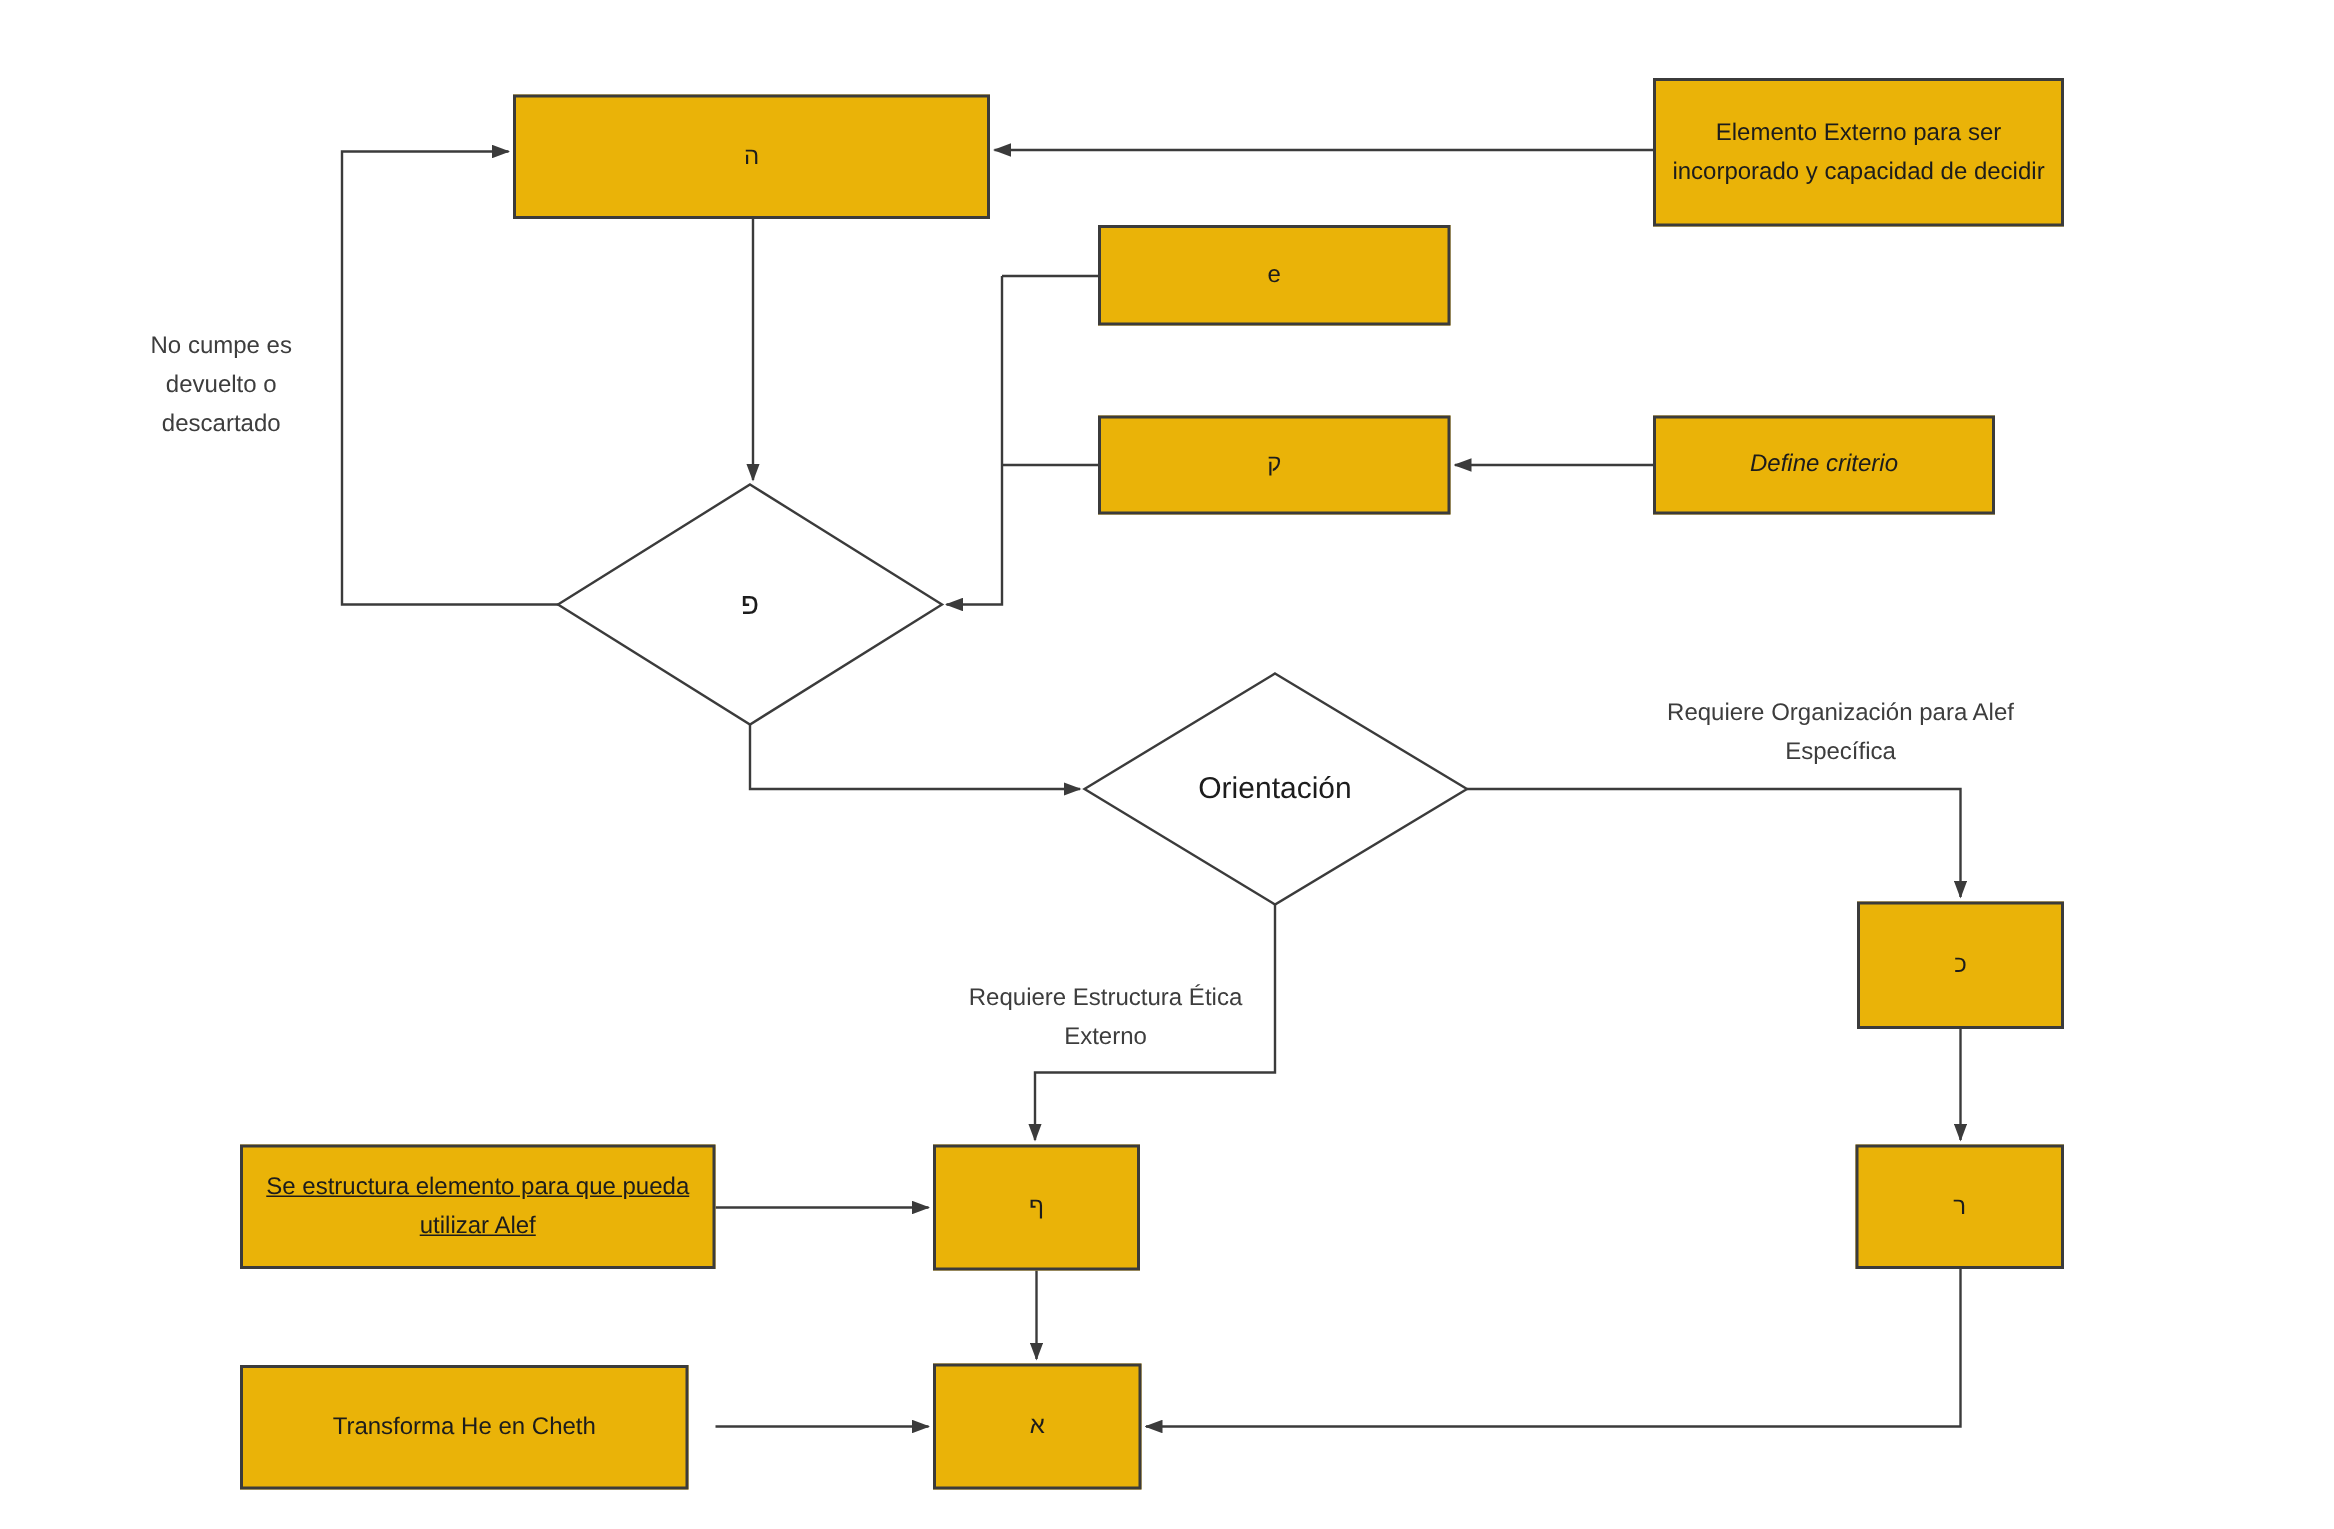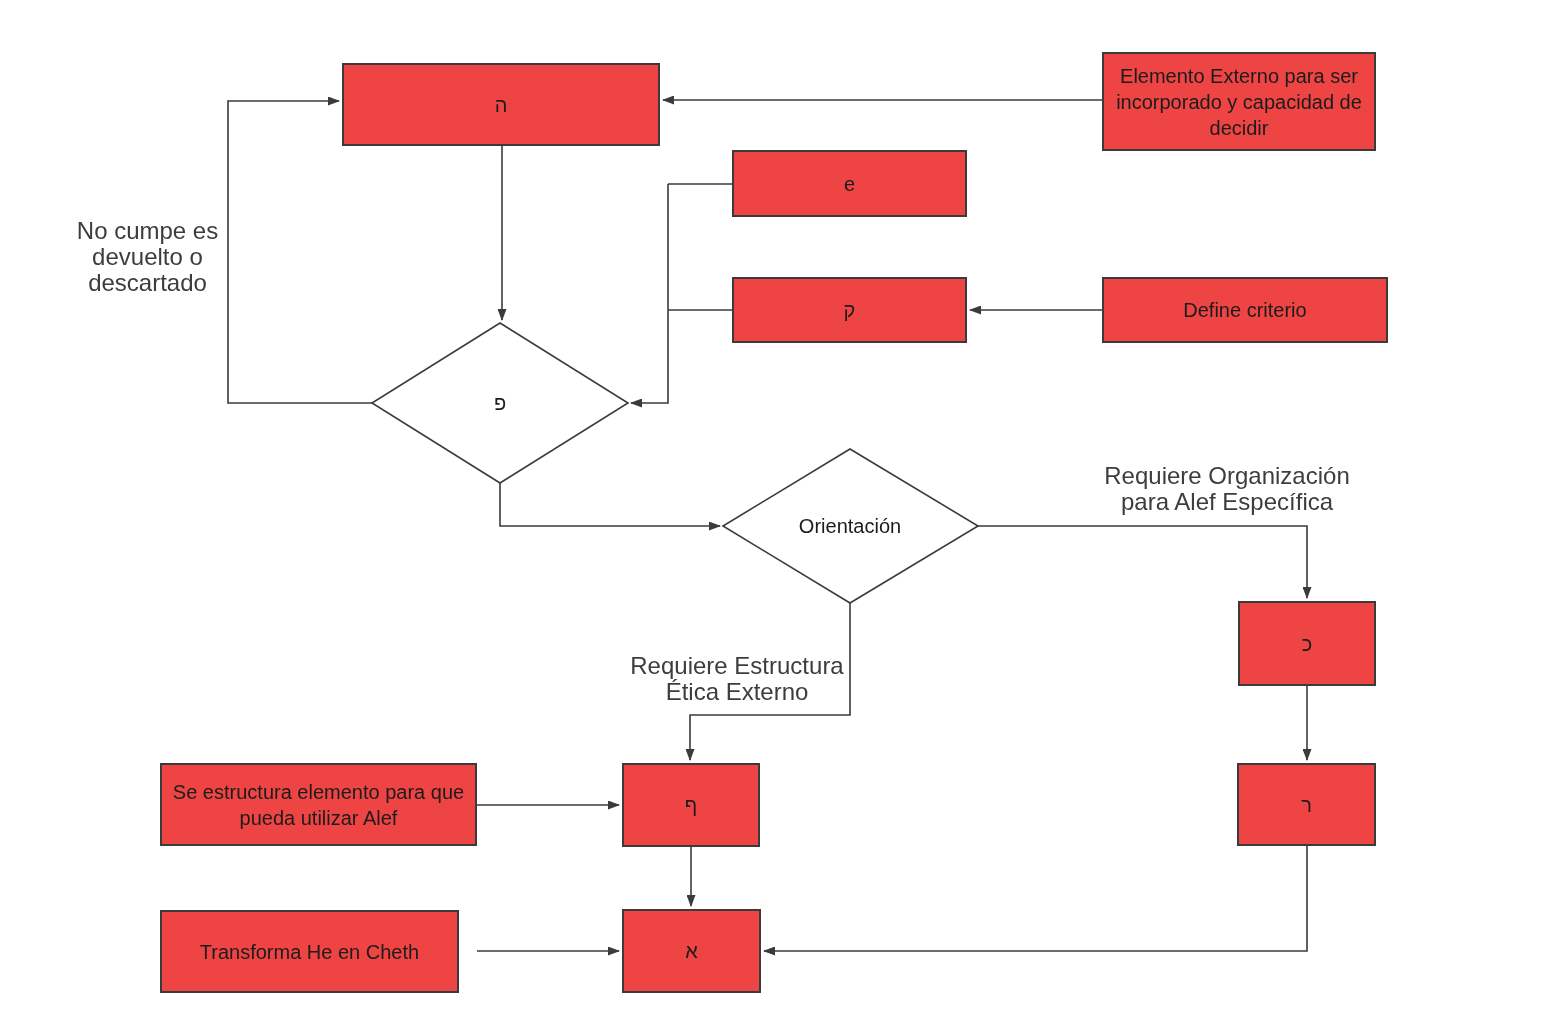--- a/index.html
+++ b/index.html
@@ -2,43 +2,43 @@
 <html><head>
 <meta charset="utf-8">
 <style>
   html,body{margin:0;padding:0;background:#ffffff;}
   #canvas{
     position:relative;width:1556px;height:1019px;background:#ffffff;overflow:hidden;
     font-family:"Liberation Sans","DejaVu Sans",sans-serif;color:#1c1c1c;
   }
   #wires{position:absolute;left:0;top:0;width:1556px;height:1019px;z-index:1;}
   .node{
-    position:absolute;z-index:2;background:#ef4444;border:2px solid #3b3b3b;
+    position:absolute;z-index:2;background:#eab308;border:2px solid #3b3b3b;
     display:flex;align-items:center;justify-content:center;text-align:center;
-    font-size:20px;line-height:26px;color:#1c1c1c;box-sizing:border-box;
+    font-size:16px;line-height:26px;color:#1c1c1c;box-sizing:border-box;
   }
   .node .inner{padding:2px 10px;}
   .dlabel{
     position:absolute;z-index:2;display:flex;align-items:center;justify-content:center;
     text-align:center;font-size:20px;color:#1c1c1c;background:transparent;
   }
   .annot{
-    position:absolute;z-index:2;text-align:center;font-size:24px;line-height:26px;color:#3d3d3d;
+    position:absolute;z-index:2;text-align:center;font-size:16px;line-height:26px;color:#3d3d3d;
   }
   
   #n-he{left:342px;top:63px;width:318px;height:83px;}
   #n-ext{left:1102px;top:52px;width:274px;height:99px;}
   #n-e{left:732px;top:150px;width:235px;height:67px;}
   #n-qoph{left:732px;top:277px;width:235px;height:66px;}
-  #n-define{left:1102px;top:277px;width:286px;height:66px;}
+  #n-define{left:1102px;top:277px;width:228px;height:66px;font-style:italic;}
   #n-kaph{left:1238px;top:601px;width:138px;height:85px;}
   #n-resh{left:1237px;top:763px;width:139px;height:83px;}
   #n-fe{left:622px;top:763px;width:138px;height:84px;}
   #n-alef{left:622px;top:909px;width:139px;height:84px;}
-  #n-se{left:160px;top:763px;width:317px;height:83px;}
+  #n-se{left:160px;top:763px;width:317px;height:83px;text-decoration:underline;}
   #n-trans{left:160px;top:910px;width:299px;height:83px;}
   #d-pe-label{left:440px;top:383px;width:120px;height:40px;}
   #d-ori-label{left:760px;top:506px;width:180px;height:40px;}
   #a-nocumple{left:75px;top:218px;width:145px;}
   #a-reqorg{left:1098px;top:463px;width:258px;}
   #a-reqetica{left:627px;top:653px;width:220px;}
 </style>
 </head>
 <body>
 

